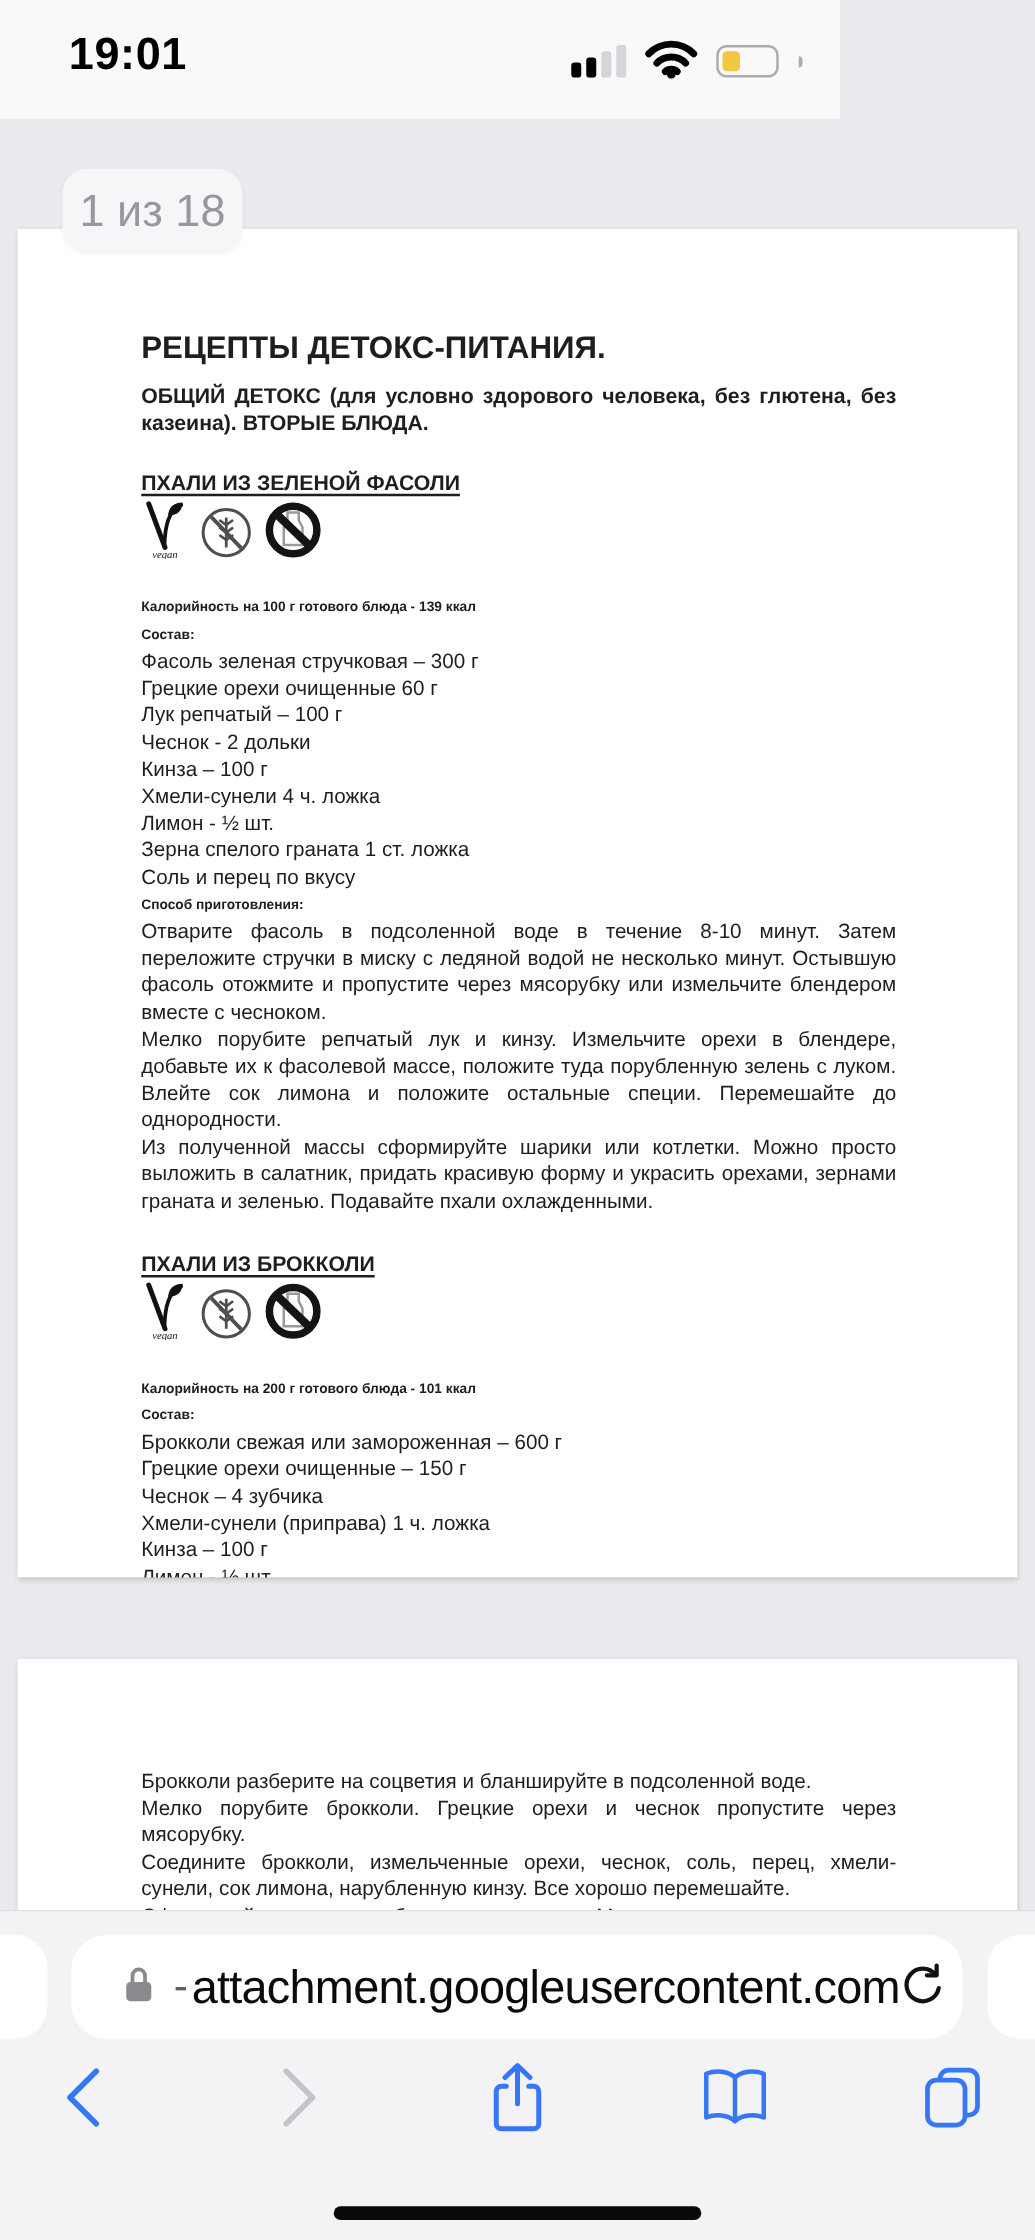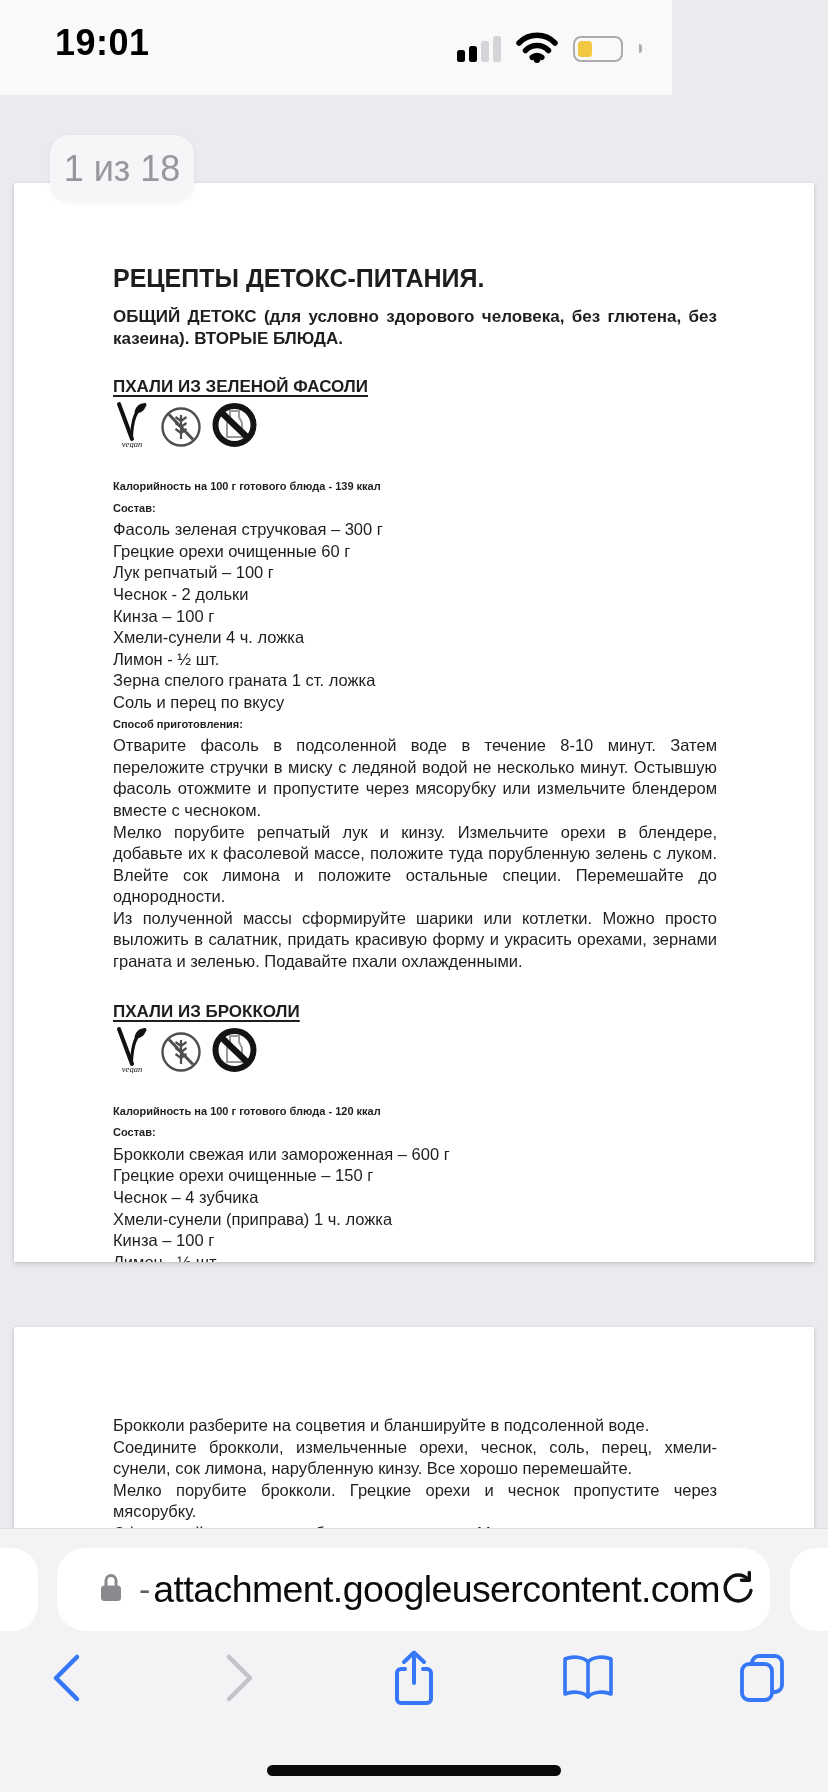--- a/index.html
+++ b/index.html
@@ -165,38 +165,38 @@
           </span>
           <span>
             <svg width="47" height="47" viewBox="0 0 47 47">
               <path d="M19 10 h9 v6 l3 6 v14 h-15 v-14 l3-6 Z" fill="none" stroke="#9A9A9A" stroke-width="2"></path>
               <circle cx="23.5" cy="24" r="19" fill="none" stroke="#141414" stroke-width="6"></circle>
               <path d="M10 11 L37 37" stroke="#141414" stroke-width="6.5"></path>
             </svg>
           </span>
         </div>
 
-        <div class="b-line cal">Калорийность на 100 г готового блюда - 120 ккал</div>
+        <div class="b-line cal">Калорийность на 200 г готового блюда - 101 ккал</div>
         <div class="b-line">Состав:</div>
         <div class="t-line">Брокколи свежая или замороженная – 600 г</div>
         <div class="t-line">Грецкие орехи очищенные – 150 г</div>
         <div class="t-line">Чеснок – 4 зубчика</div>
         <div class="t-line">Хмели-сунели (приправа) 1 ч. ложка</div>
         <div class="t-line">Кинза – 100 г</div>
         <div class="t-line">Лимон - ½ шт.</div>
         <div class="t-line">Соль и перец по вкусу</div>
         <div class="b-line">Способ приготовления:</div>
       </div>
     </div>
 
     <div class="pdf-page page2">
       <div class="page-inner method">
         <p>Брокколи разберите на соцветия и бланшируйте в подсоленной воде.</p>
+        <p>Мелко порубите брокколи. Грецкие орехи и чеснок пропустите через мясорубку.</p>
         <p>Соедините брокколи, измельченные орехи, чеснок, соль, перец, хмели-сунели, сок лимона, нарубленную кинзу. Все хорошо  перемешайте.</p>
-        <p>Мелко порубите брокколи. Грецкие орехи и чеснок пропустите через мясорубку.</p>
         <p>Сформируйте шарики небольшого размера. Можно украсить половинками грецкого ореха и зеленью кинзы.</p>
       </div>
     </div>
 
     <div class="page-badge">
       <span>1 из 18</span>
     </div>
   </div>
 
   <div class="bottom-bar">

